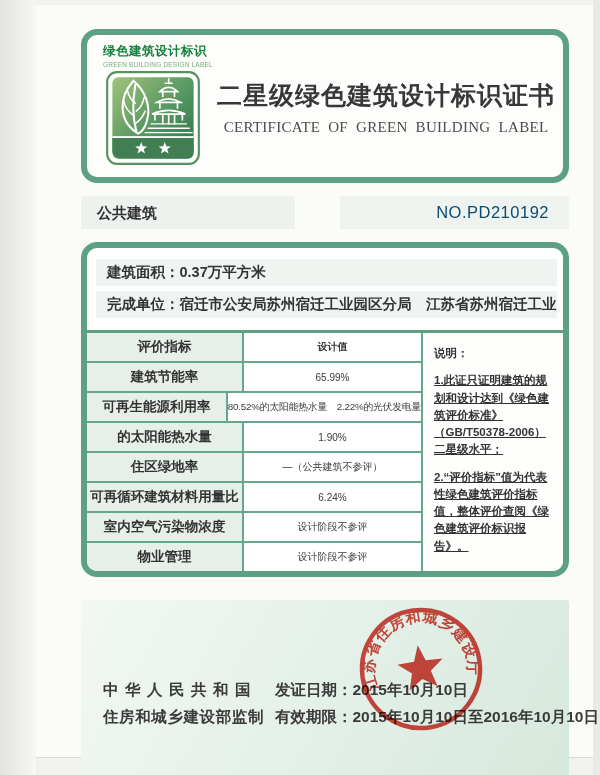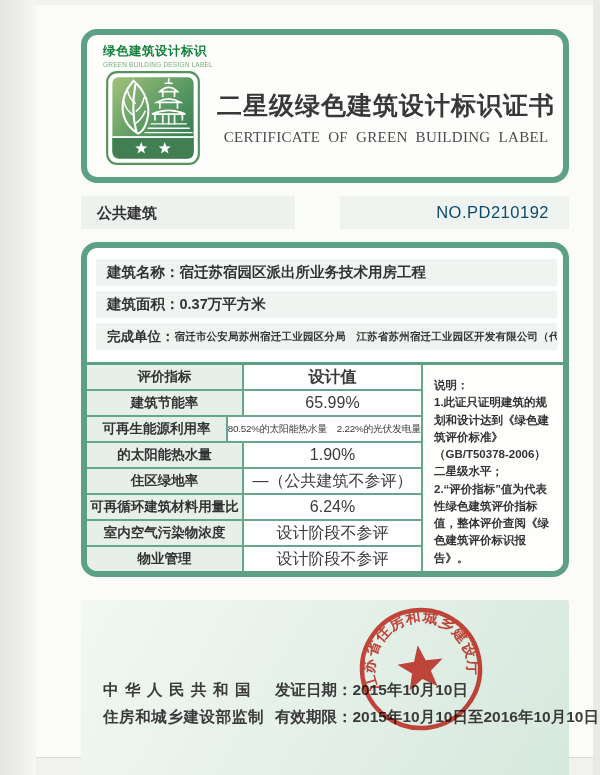--- a/index.html
+++ b/index.html
@@ -19,21 +19,21 @@
   
   .topbox{
     position:absolute; left:81px; top:29px; width:488px; height:154px;
     box-sizing:border-box; border:6px solid #5ca186; border-radius:16px;
     background:#fdfdfb;
   }
   .logo-block{position:absolute; left:16px; top:8px; width:100px; text-align:center;}
   .logo-cn{font-size:12.5px; font-weight:bold; color:#15803d; letter-spacing:0.5px; white-space:nowrap;}
   .logo-en{font-size:6.5px; color:#74b079; letter-spacing:0.2px; white-space:nowrap; margin-top:1px;}
   .logo-svg{width:94px; height:94px; margin-top:3px;}
-  .title-block{position:absolute; left:126px; right:4px; top:54px; text-align:center;}
+  .title-block{position:absolute; left:126px; right:4px; top:44px; text-align:center;}
   .title-cn{font-size:25px; font-weight:bold; color:#383838; letter-spacing:1px; white-space:nowrap;}
   .title-en{font-size:15px; color:#4c4c4c; margin-top:7px; letter-spacing:0.3px; word-spacing:4px; white-space:nowrap;font-family:Liberation Serif, serif;}
 
   
   .type-badge{
     position:absolute; left:81px; top:196px; width:214px; height:33px; box-sizing:border-box;
     background:#edf2ee; line-height:33px; padding-left:16px;
     font-size:15px; font-weight:bold; color:#333;
   }
   .cert-no{
@@ -60,28 +60,28 @@
   .lower{flex:1; display:flex; border-top:3px solid #5ca186; min-height:0;}
   .tcol{width:334px; display:flex; flex-direction:column;}
   .trow{flex:1; display:flex; border-bottom:2px solid #64a78a; min-height:0;}
   .trow:last-child{border-bottom:none;}
   .tind{
     width:157px; box-sizing:border-box; background:#e7efe9; border-right:2px solid #64a78a;
     display:flex; align-items:center; justify-content:center;
     font-size:13.5px; font-weight:bold; color:#333; white-space:nowrap;
   }
   .tval{flex:1; display:flex; align-items:center; justify-content:center;
-    font-size:16px; color:#3a3a3a; white-space:nowrap;}
+    font-size:10px; color:#3a3a3a; white-space:nowrap;}
   .trow.header .tval{font-weight:bold;}
   .tval.small{font-size:9.8px; letter-spacing:-0.2px;}
   .notes{
     flex:1; border-left:2px solid #64a78a; padding:12px 8px 6px 11px;
     font-size:11.5px; font-weight:600; color:#333; line-height:1.5; background:#fefefd;
   }
-  .note-item{}
+  .note-item{margin-top:10px;text-decoration:underline;}
 
   
   .bottom-panel{
     position:absolute; left:81px; top:600px; width:488px; height:186px;
     background:linear-gradient(120deg,#f2f8f3 0%,#e4f0e8 50%,#d6e8dc 100%);
     border-radius:3px;
   }
   .authority{position:absolute; left:22px; top:76px; font-size:15.5px; font-weight:bold;
     color:#3a3a3a; line-height:27px; white-space:nowrap;}
   .authority .l1{letter-spacing:6.5px;}
@@ -148,24 +148,20 @@
       <div class="title-cn">二星级绿色建筑设计标识证书</div>
       <div class="title-en">CERTIFICATE OF GREEN BUILDING LABEL</div>
     </div>
   </div>
 
   <div class="type-badge">公共建筑</div>
   <div class="cert-no">NO.PD210192</div>
 
   <div class="mainbox">
     <div class="info-section">
-  <div class="info-row">
-    <span class="info-label">建筑名称：</span>
-          <span class="info-value">宿迁苏宿园区派出所业务技术用房工程</span>
-  </div>
 
   <div class="info-row">
     <span class="info-label">建筑面积：</span>
           <span class="info-value">0.37万平方米</span>
   </div>
 
   <div class="info-row">
     <span class="info-label">完成单位：</span>
           <span class="info-value">宿迁市公安局苏州宿迁工业园区分局　江苏省苏州宿迁工业园区开发有限公司（代建）</span>
   </div>

